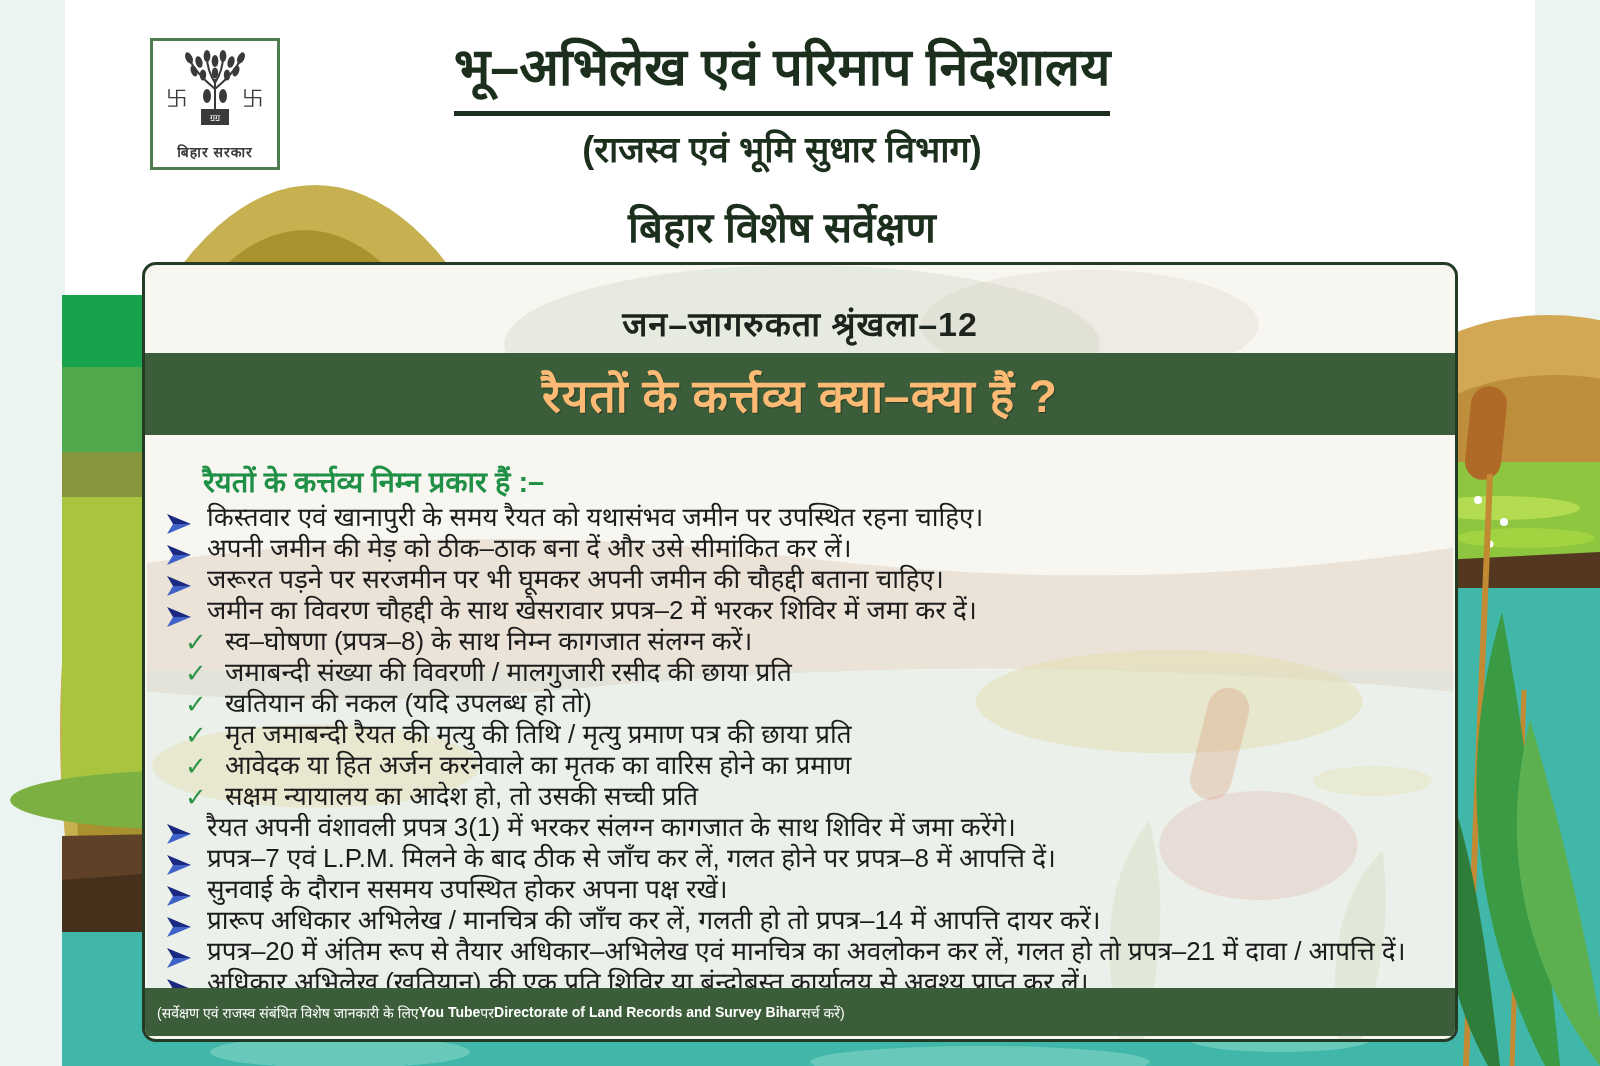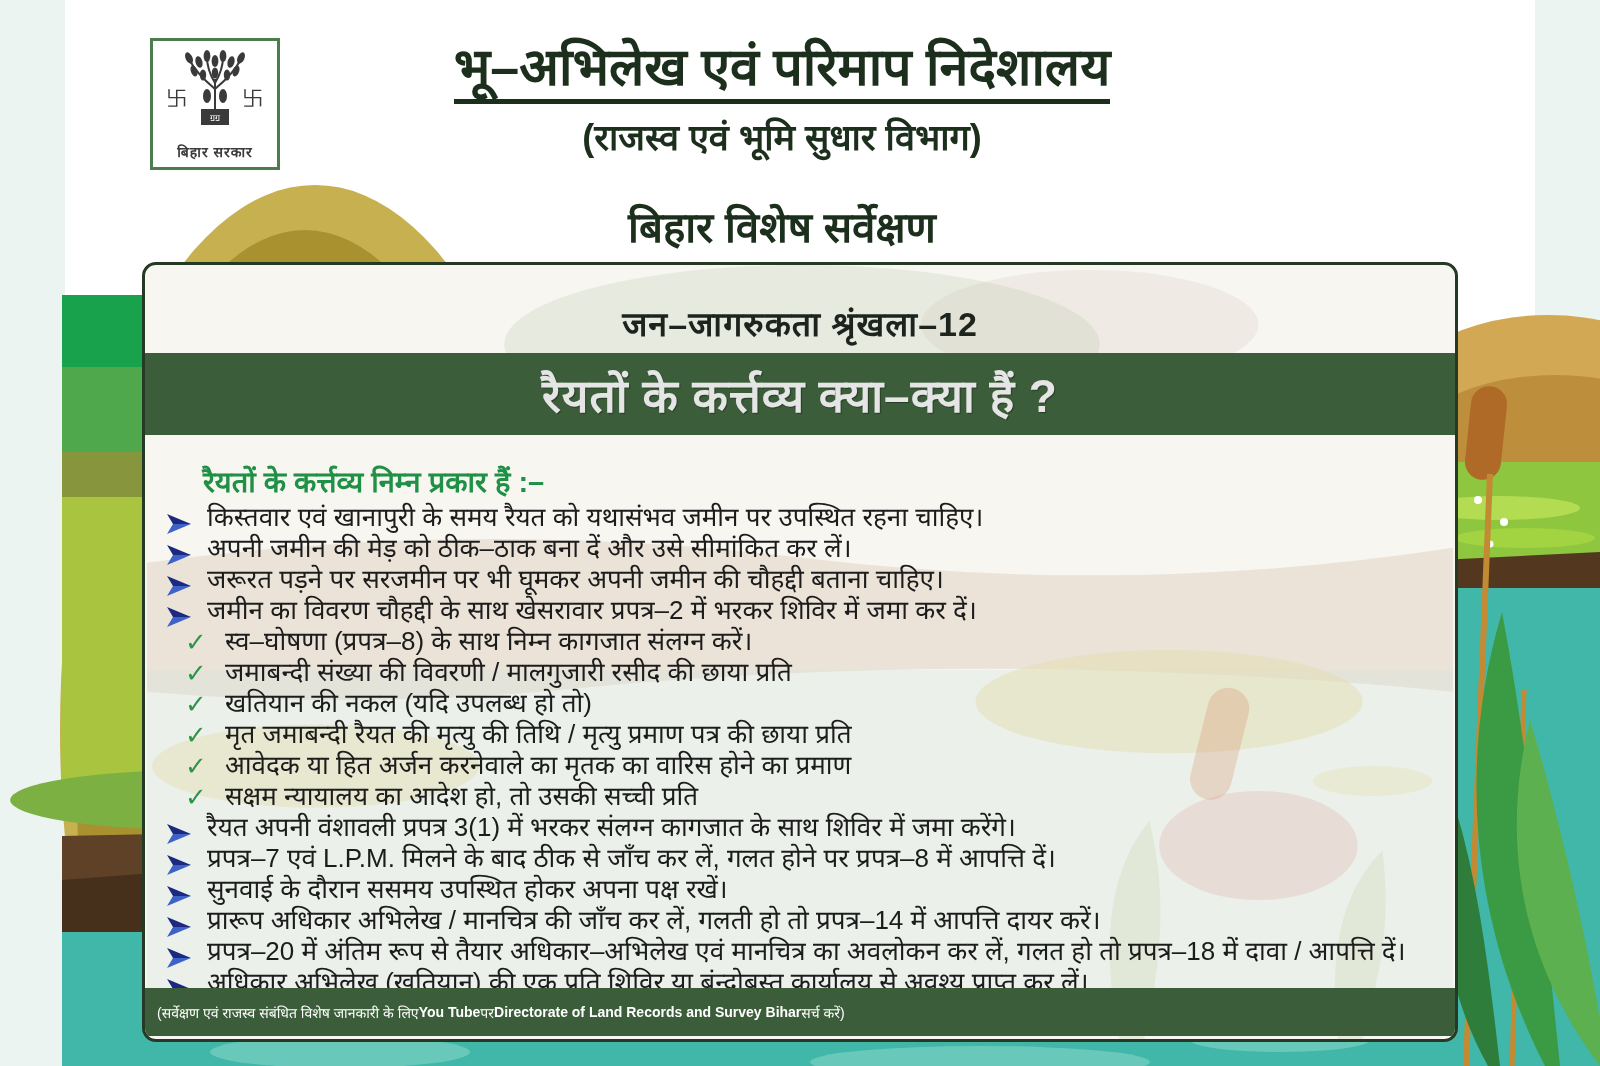--- a/index.html
+++ b/index.html
@@ -16,43 +16,43 @@
   .logo-box{
     position:absolute;left:150px;top:38px;width:130px;height:132px;
     background:#ffffff;border:3px solid var(--logo_border,#4d7c4e);
     box-sizing:border-box;display:flex;flex-direction:column;align-items:center;justify-content:flex-end;
   }
   .logo-art{flex:1;display:flex;align-items:center;justify-content:center;width:100%;position:relative;}
   .logo-caption{font-size:14px;font-weight:bold;color:#3a3a3a;margin-bottom:6px;letter-spacing:1px;}
   .title-wrap{position:absolute;left:282px;top:40px;width:1000px;text-align:center;color:var(--title_ink,#1c2e1c);}
   .main-title{
     display:inline-block;font-size:52px;font-weight:bold;line-height:1.05;
-    border-bottom:5px solid var(--title_ink,#1c2e1c);padding-bottom:4px;
+    border-bottom:5px solid var(--title_ink,#1c2e1c);padding-bottom:16px;
   }
   .sub-title{font-size:36px;font-weight:bold;margin-top:8px;}
-  .program-title{font-size:42px;font-weight:bold;margin-top:36px;}
+  .program-title{font-size:42px;font-weight:bold;margin-top:24px;}
 
   
   .card{
     position:absolute;left:142px;top:262px;width:1316px;height:780px;z-index:2;
     background:var(--card_bg,#f7f6f0);
     border:3px solid var(--card_border,#243a24);
     border-radius:14px;box-sizing:border-box;overflow:hidden;
   }
   .card-faint-art{position:absolute;left:0;top:0;width:100%;height:100%;z-index:0;pointer-events:none;}
   .card-content{position:relative;z-index:1;width:100%;height:100%;}
   .series-label{
     text-align:center;padding-top:35px;font-size:34px;font-weight:bold;color:#1d241d;letter-spacing:1px;
   }
   .banner{
     position:absolute;left:0;top:88px;width:100%;height:82px;
     background:var(--banner_green,#3b5d39);
     display:flex;align-items:center;justify-content:center;
   }
-  .banner-text{color:#e5e5e5;font-size:46px;font-weight:bold;letter-spacing:1px;text-shadow:1px 1px 1px rgba(0,0,0,.35);}
+  .banner-text{color:#fdba74;font-size:46px;font-weight:bold;letter-spacing:1px;text-shadow:1px 1px 1px rgba(0,0,0,.35);}
   .list-heading{
     position:absolute;left:58px;top:196px;font-size:29px;font-weight:bold;
     color:var(--heading_green,#1f9045);
   }
   .duties{position:absolute;left:20px;top:238px;width:1280px;}
   .duty-row{display:flex;align-items:flex-end;height:31px;white-space:nowrap;}
   .duty-row .bullet{width:40px;flex:0 0 40px;display:flex;align-items:center;justify-content:flex-start;}
   .duty-row.arrow .bullet{padding-left:2px;}
   .duty-row.check .bullet{padding-left:20px;font-size:26px;font-weight:bold;color:var(--check_green,#2e9447);}
   .duty-text{font-size:26px;color:#1c1c1c;}
@@ -275,21 +275,21 @@
           </span>
           <span class="duty-text">प्रारूप अधिकार अभिलेख / मानचित्र की जाँच कर लें, गलती हो तो प्रपत्र–14 में आपत्ति दायर करें।</span>
         </div>
         <div class="duty-row arrow">
           <span class="bullet">
             <svg width="24" height="20" viewBox="0 0 24 20">
               <polygon points="0,0 24,10 6,10" fill="#1b2a80"></polygon>
               <polygon points="6,10 24,10 0,20" fill="#3f62c9"></polygon>
             </svg>
           </span>
-          <span class="duty-text">प्रपत्र–20 में अंतिम रूप से तैयार अधिकार–अभिलेख एवं मानचित्र का अवलोकन कर लें, गलत हो तो प्रपत्र–18 में दावा / आपत्ति दें।</span>
+          <span class="duty-text">प्रपत्र–20 में अंतिम रूप से तैयार अधिकार–अभिलेख एवं मानचित्र का अवलोकन कर लें, गलत हो तो प्रपत्र–21 में दावा / आपत्ति दें।</span>
         </div>
         <div class="duty-row arrow">
           <span class="bullet">
             <svg width="24" height="20" viewBox="0 0 24 20">
               <polygon points="0,0 24,10 6,10" fill="#1b2a80"></polygon>
               <polygon points="6,10 24,10 0,20" fill="#3f62c9"></polygon>
             </svg>
           </span>
           <span class="duty-text">अधिकार अभिलेख (खतियान) की एक प्रति शिविर या बंन्दोबस्त कार्यालय से अवश्य प्राप्त कर लें।</span>
         </div>

